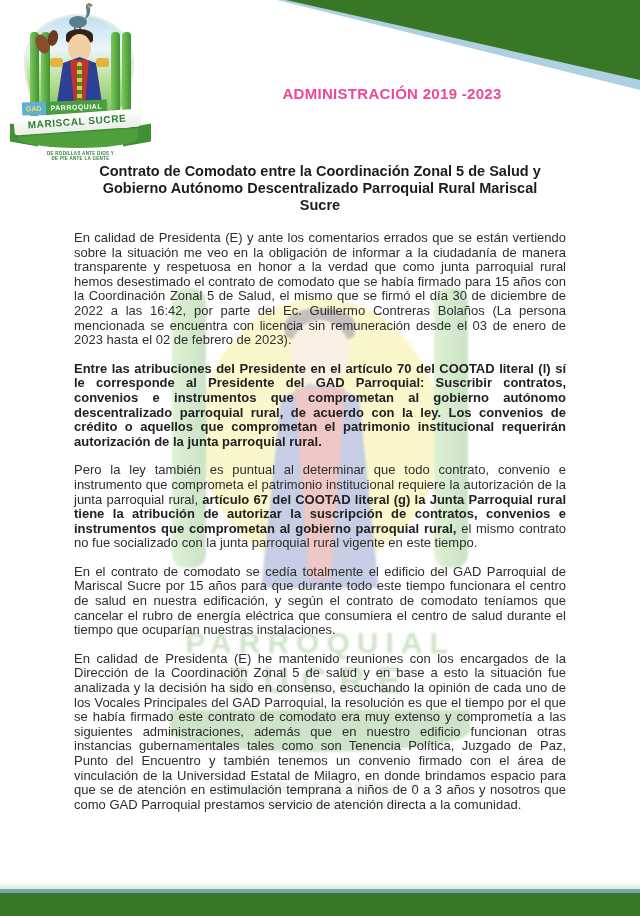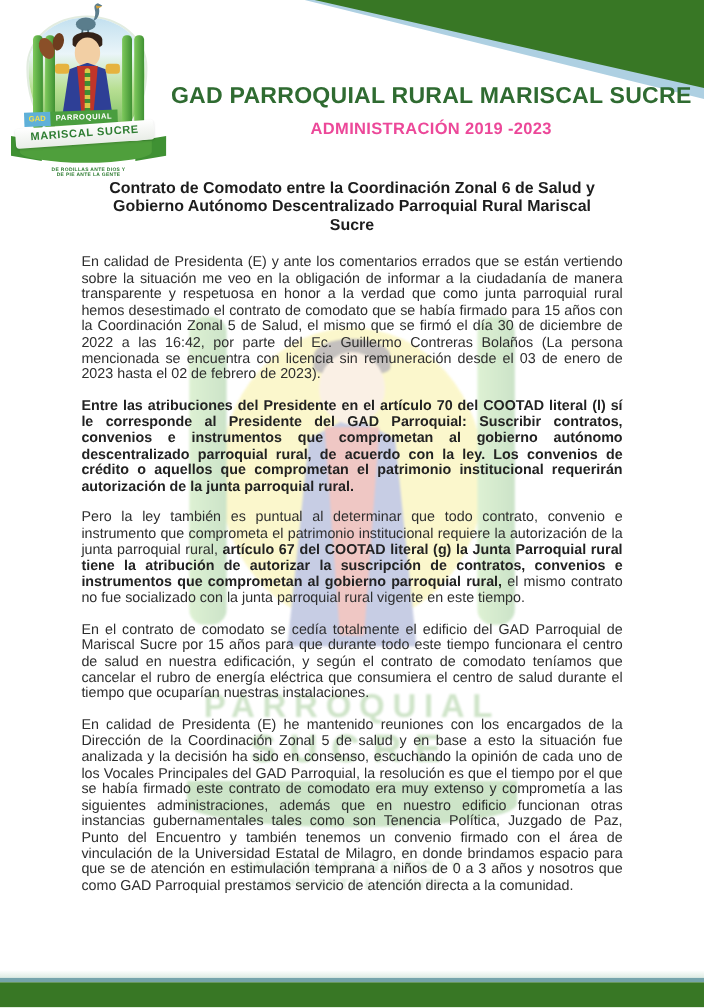--- a/index.html
+++ b/index.html
@@ -150,21 +150,20 @@
       <span class="banner-parr">PARROQUIAL</span>
     </div>
     <div class="ribbon-main">MARISCAL SUCRE</div>
     <div class="motto">
       <div>DE RODILLAS ANTE DIOS Y</div>
       <div>DE PIE ANTE LA GENTE</div>
     </div>
   </div>
 
   <div class="header-text">
-    <div class="header-title">GAD PARROQUIAL RURAL MARISCAL SUCRE</div>
     <div class="header-subtitle">ADMINISTRACIÓN 2019 -2023</div>
   </div>
 
   <div class="watermark">
     <div class="wm-glow"></div>
     <div class="wm-bamboo l"></div>
     <div class="wm-bamboo r"></div>
     <div class="wm-coat"></div>
     <div class="wm-chest"></div>
     <div class="wm-hair"></div>
@@ -172,21 +171,21 @@
     <div class="wm-text1">PARROQUIAL</div>
     <div class="wm-text2">SUCRE</div>
     <div class="wm-ribbon"></div>
     <div class="wm-motto">
       <div>DE RODILLAS ANTE DIOS Y</div>
       <div>DE PIE ANTE LA GENTE</div>
     </div>
   </div>
 
   <div class="content">
-    <div class="doc-subtitle">Contrato de Comodato entre la Coordinación Zonal 6 de Salud y Gobierno Autónomo Descentralizado Parroquial Rural Mariscal Sucre</div>
+    <div class="doc-subtitle">Contrato de Comodato entre la Coordinación Zonal 5 de Salud y Gobierno Autónomo Descentralizado Parroquial Rural Mariscal Sucre</div>
 
     <p class="para first">En calidad de Presidenta (E) y ante los comentarios errados que se están vertiendo sobre la situación me veo en la obligación de informar a la ciudadanía de manera transparente y respetuosa en honor a la verdad que como junta parroquial rural hemos desestimado el contrato de comodato que se había firmado para 15 años con la Coordinación Zonal 5 de Salud, el mismo que se firmó el día 30 de diciembre de 2022 a las 16:42, por parte del Ec. Guillermo Contreras Bolaños (La persona mencionada se encuentra con licencia sin remuneración desde el 03 de enero de 2023 hasta el 02 de febrero de 2023).</p>
 
     <p class="para bold">Entre las atribuciones del Presidente en el artículo 70 del COOTAD literal (l) sí le corresponde al Presidente del GAD Parroquial: Suscribir contratos, convenios e instrumentos que comprometan al gobierno autónomo descentralizado parroquial rural, de acuerdo con la ley. Los convenios de crédito o aquellos que comprometan el patrimonio institucional requerirán autorización de la junta parroquial rural.</p>
 
     <p class="para"><span>Pero la ley también es puntual al determinar que todo contrato, convenio e instrumento que comprometa el patrimonio institucional requiere la autorización de la junta parroquial rural, </span><span class="seg-bold">artículo 67 del COOTAD literal (g) la Junta Parroquial rural tiene la atribución de autorizar la suscripción de contratos, convenios e instrumentos que comprometan al gobierno parroquial rural,</span><span> el mismo contrato no fue socializado con la junta parroquial rural vigente en este tiempo.</span></p>
 
     <p class="para">En el contrato de comodato se cedía totalmente el edificio del GAD Parroquial de Mariscal Sucre por 15 años para que durante todo este tiempo funcionara el centro de salud en nuestra edificación, y según el contrato de comodato teníamos que cancelar el rubro de energía eléctrica que consumiera el centro de salud durante el tiempo que ocuparían nuestras instalaciones.</p>
 
     <p class="para">En calidad de Presidenta (E) he mantenido reuniones con los encargados de la Dirección de la Coordinación Zonal 5 de salud y en base a esto la situación fue analizada y la decisión ha sido en consenso, escuchando la opinión de cada uno de los Vocales Principales del GAD Parroquial, la resolución es que el tiempo por el que se había firmado este contrato de comodato era muy extenso y comprometía a las siguientes administraciones, además que en nuestro edificio funcionan otras instancias gubernamentales tales como son Tenencia Política, Juzgado de Paz, Punto del Encuentro y también tenemos un convenio firmado con el área de vinculación de la Universidad Estatal de Milagro, en donde brindamos espacio para que se de atención en estimulación temprana a niños de 0 a 3 años y nosotros que como GAD Parroquial prestamos servicio de atención directa a la comunidad.</p>

